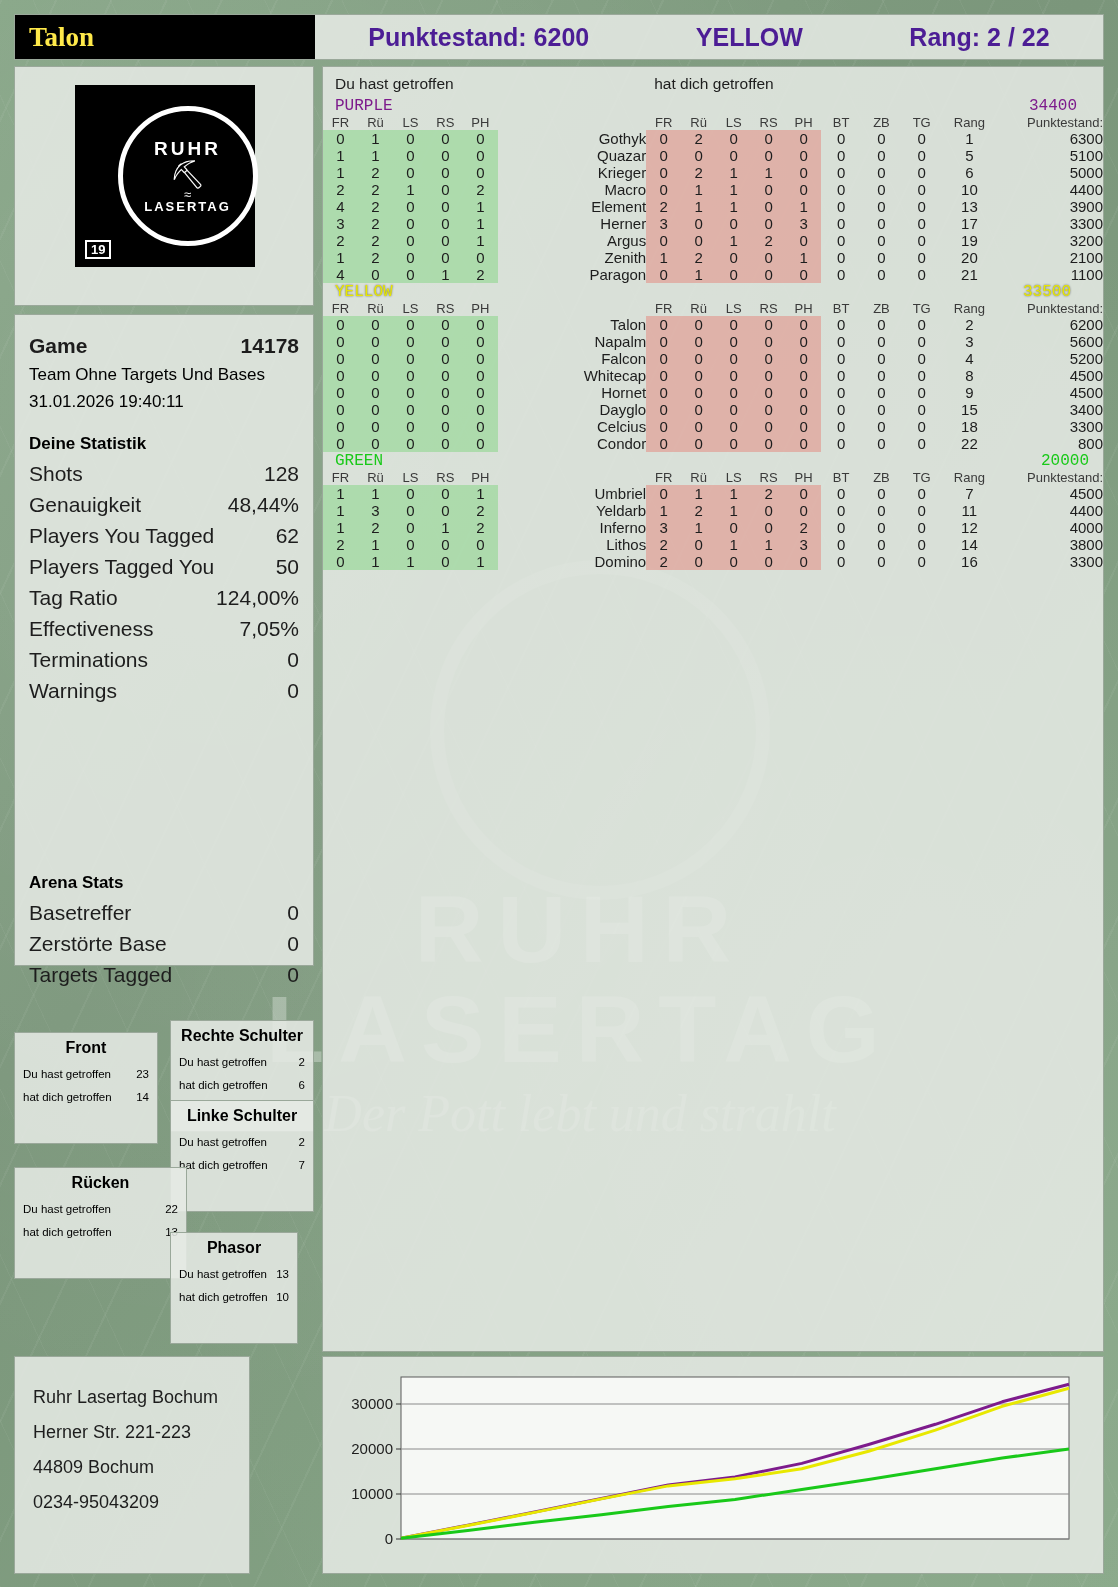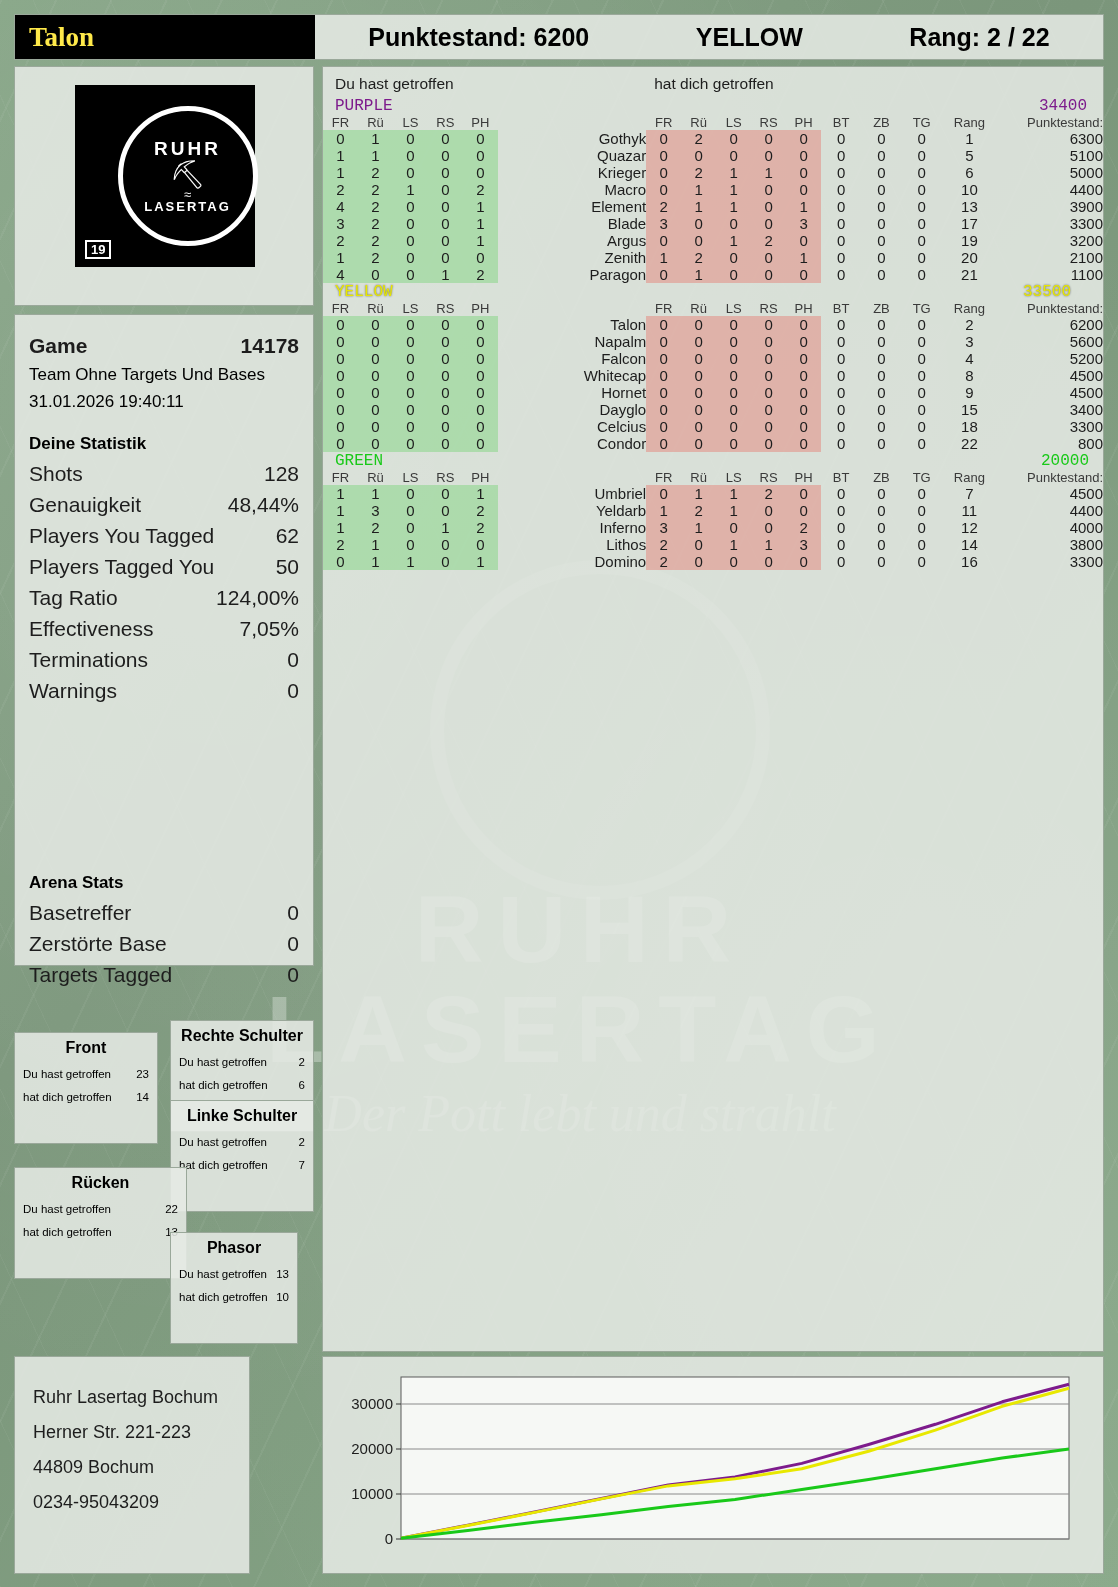--- a/index.html
+++ b/index.html
@@ -54,21 +54,21 @@
     width:300px; height:100%;
     background:#000;
     color:#ffe94a;
     font-family:"Liberation Serif", serif;
     font-weight:bold; font-size:27px;
     display:flex; align-items:center; padding-left:14px;
   }
   #header-right {
     flex:1; height:100%;
     display:flex; align-items:center; justify-content:space-around;
-    font-weight:bold; font-size:25px; color:#000000;
+    font-weight:bold; font-size:25px; color:#4c1d95;
   }
 
   
   #logo-panel { left:14px; top:66px; width:300px; height:240px; }
   #logo-box {
     position:absolute; left:60px; top:18px; width:180px; height:182px;
     background:#000; color:#fff;
     display:flex; flex-direction:column; align-items:center; justify-content:center;padding-left:45px;
   }
   .logo-ring {
@@ -295,21 +295,21 @@
           <td></td>
           <td class="hdr-duhast" colspan="5" style="padding:8px 0 4px 8px;">hat dich getroffen</td>
           <td colspan="5"></td>
         </tr>
         <tr>
           <td class="cap cap-l team-purple" colspan="5" style="padding-left:12px;">PURPLE</td>
           <td></td>
           <td colspan="5"></td>
           <td colspan="3"></td>
           <td></td>
-          <td class="cap cap-r team-purple" style="padding-right:16px;">34400</td>
+          <td class="cap cap-r team-purple" style="padding-right:26px;">34400</td>
         </tr>
         <tr>
           <td class="colhdr num">FR</td>
           <td class="colhdr num">Rü</td>
           <td class="colhdr num">LS</td>
           <td class="colhdr num">RS</td>
           <td class="colhdr num">PH</td>
           <td></td>
           <td class="colhdr num">FR</td>
           <td class="colhdr num">Rü</td>
@@ -411,21 +411,21 @@
           <td class="wide">0</td>
           <td class="rang">13</td>
           <td class="pts">3900</td>
         </tr>
         <tr>
           <td class="num left-cell">3</td>
           <td class="num left-cell">2</td>
           <td class="num left-cell">0</td>
           <td class="num left-cell">0</td>
           <td class="num left-cell">1</td>
-          <td class="name">Blade</td>
+          <td class="name">Herner</td>
           <td class="num right-cell">3</td>
           <td class="num right-cell">0</td>
           <td class="num right-cell">0</td>
           <td class="num right-cell">0</td>
           <td class="num right-cell">3</td>
           <td class="wide">0</td>
           <td class="wide">0</td>
           <td class="wide">0</td>
           <td class="rang">17</td>
           <td class="pts">3300</td>

